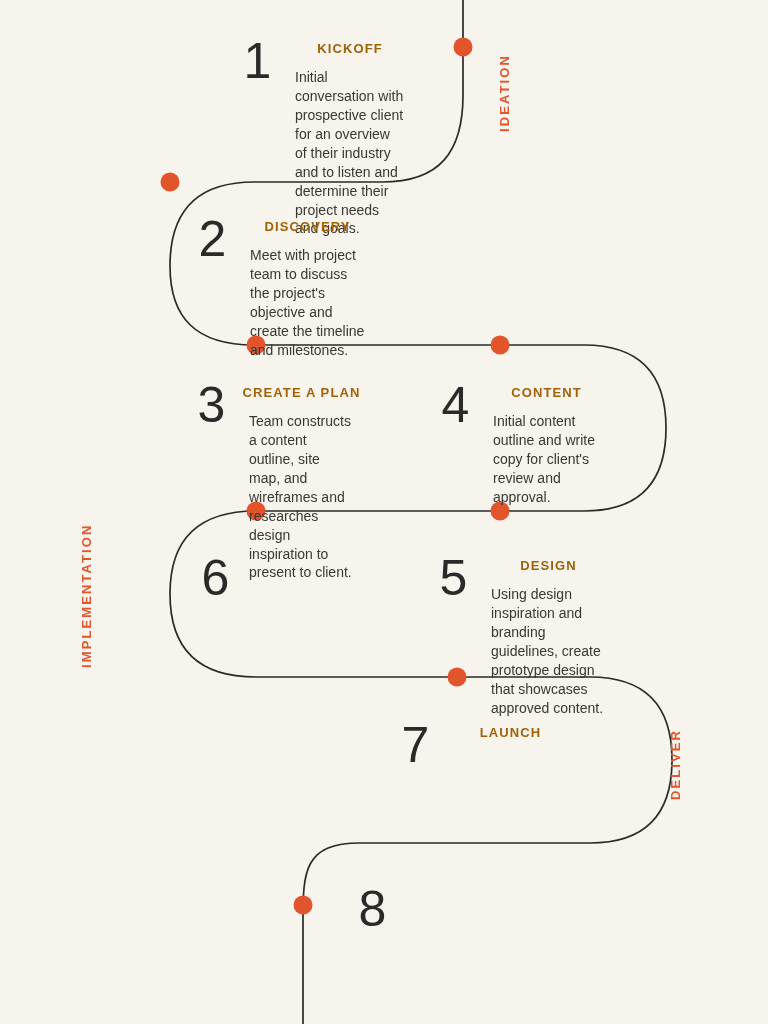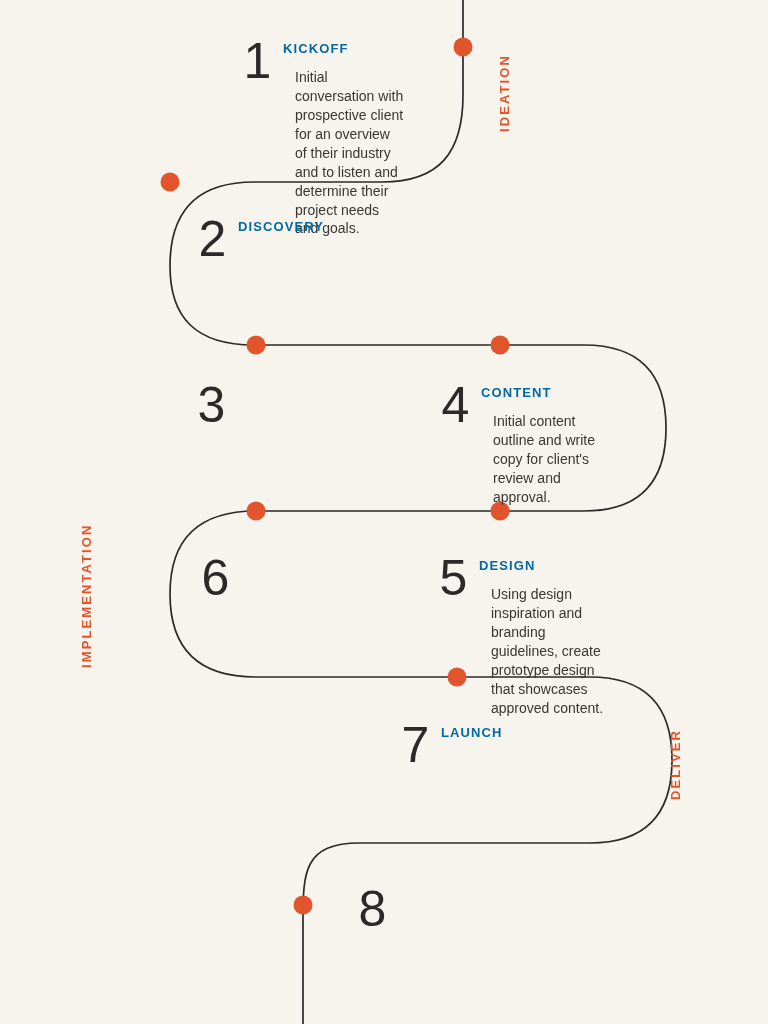--- a/index.html
+++ b/index.html
@@ -44,24 +44,25 @@
     min-width: 30px;
   }
   .step-body {
     flex: 1 1 auto;
   }
   .step-title {
     font-family: "Liberation Sans", sans-serif;
     font-size: 13px;
     font-weight: bold;
     letter-spacing: 1.1px;
-    color: #0369a1;
+    color: #a16207;
     margin: 0 0 5px 0;
     line-height: 1.1;
     text-transform: uppercase;
+    text-align: center;
   }
   .step-desc {
     font-family: "Liberation Sans", sans-serif;
     font-size: 14px;
     font-weight: 400;
     line-height: 1.35;
     color: #3a3733;
     margin: 12px;
   }
 
@@ -138,25 +139,30 @@
     <div class="step-body">
       <div class="step-title">KICKOFF</div>
       <div class="step-desc">Initial conversation with prospective client for an overview of their industry and to listen and determine their project needs and goals.</div>
     </div>
   </div>
 
   <div class="step" id="step-2">
     <div class="step-num">2</div>
     <div class="step-body">
       <div class="step-title">DISCOVERY</div>
+      <div class="step-desc">Meet with project team to discuss the project's objective and create the timeline and milestones.</div>
     </div>
   </div>
 
   <div class="step" id="step-3">
     <div class="step-num">3</div>
+    <div class="step-body">
+      <div class="step-title">CREATE A PLAN</div>
+      <div class="step-desc">Team constructs a content outline, site map, and wireframes and researches design inspiration to present to client.</div>
+    </div>
   </div>
 
   <div class="step" id="step-4">
     <div class="step-num">4</div>
     <div class="step-body">
       <div class="step-title">CONTENT</div>
       <div class="step-desc">Initial content outline and write copy for client's review and approval.</div>
     </div>
   </div>
 

